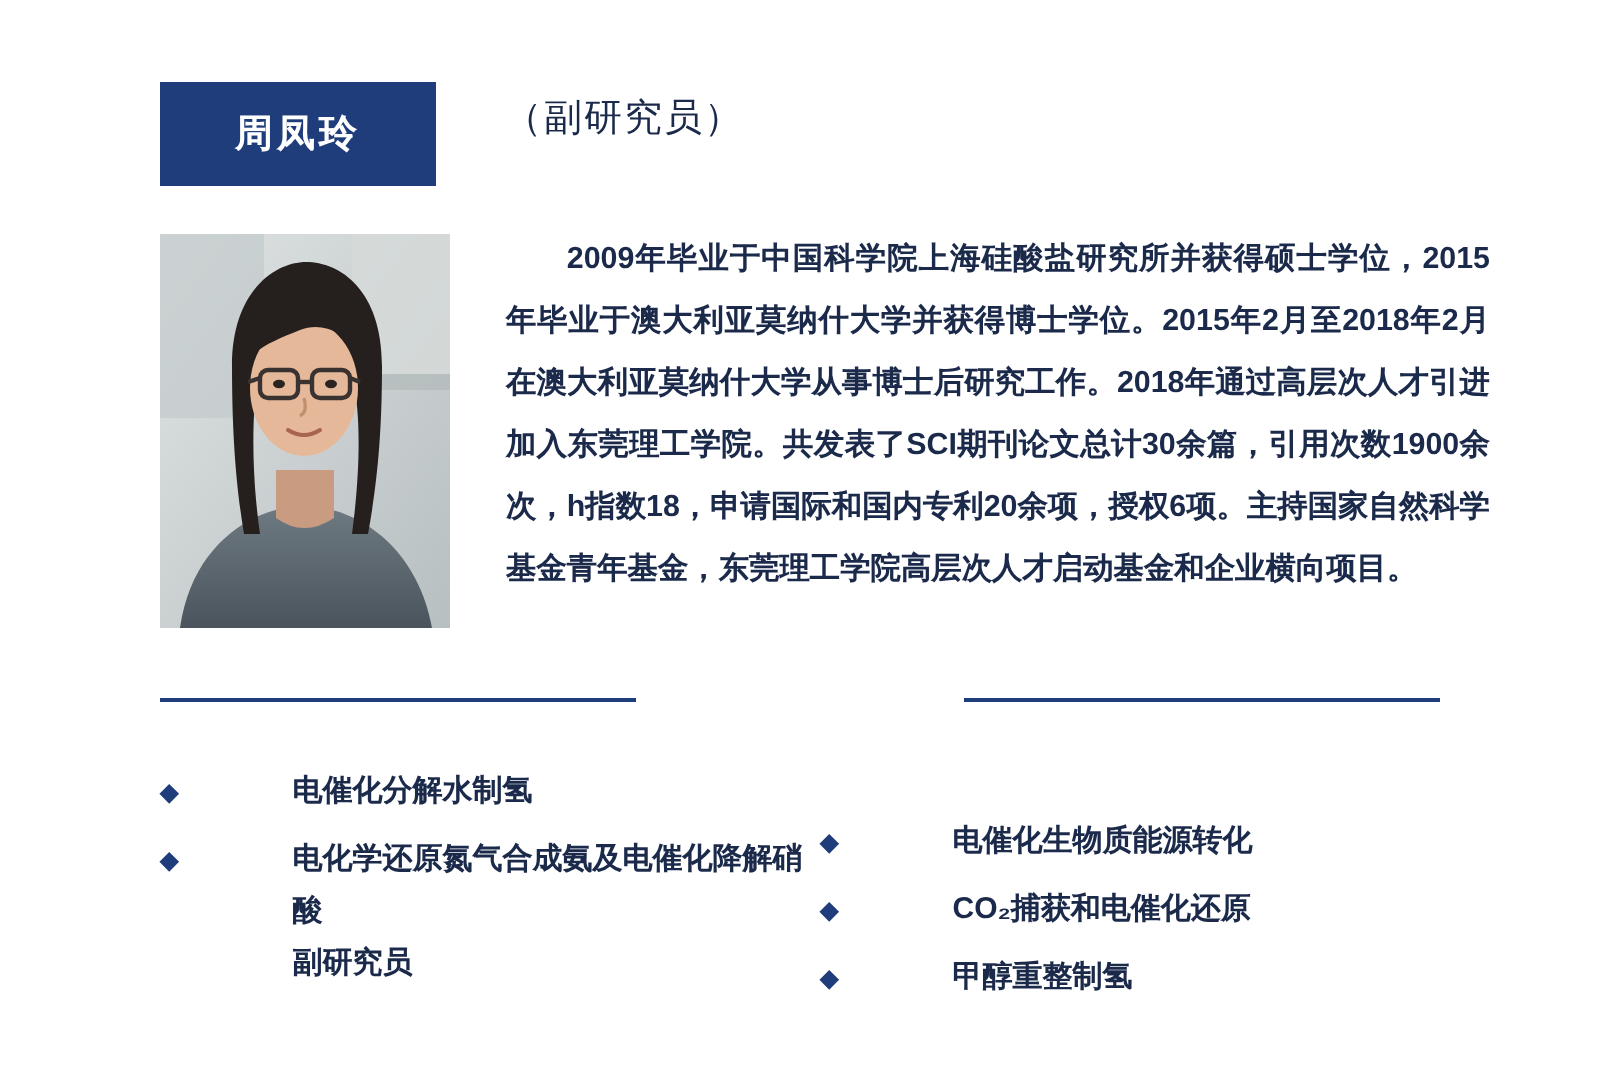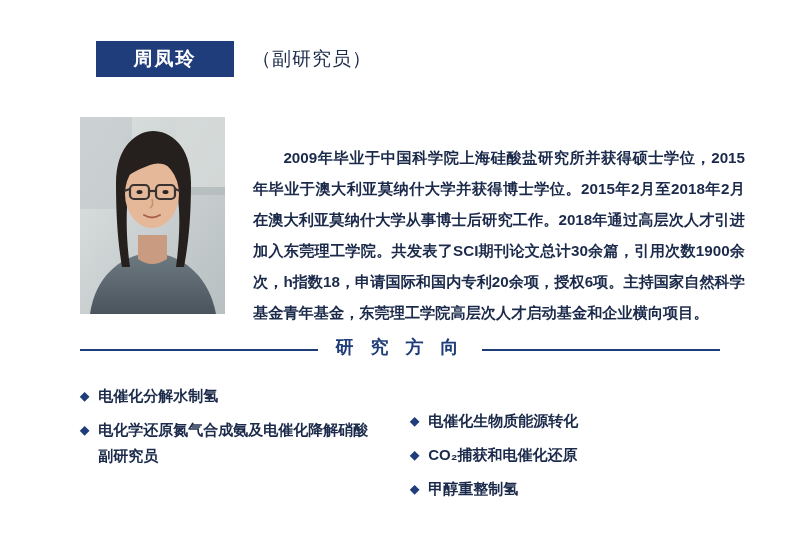--- a/index.html
+++ b/index.html
@@ -20,26 +20,25 @@
     height: 542px;
     background: #ffffff;
   }
 
   
   .name-badge {
     position: absolute;
     left: 80px;
     top: 41px;
     width: 138px;
-    height: 36px;
+    height: 52px;
     background: #1f3d7a;
     display: flex;
     align-items: center;
     justify-content: center;
-    margin-left: 16px;
   }
   .name-badge .name-text {
     color: #ffffff;
     font-size: 19px;
     font-weight: bold;
     letter-spacing: 2px;
   }
   .title-text {
     position: absolute;
     left: 252px;
@@ -67,21 +66,20 @@
     position: absolute;
     left: 253px;
     top: 114px;
     width: 492px;
     font-size: 15.2px;
     line-height: 31px;
     color: #1b2a4a;
     font-weight: bold;
     text-align: justify;
     text-indent: 2em;
-    margin-top: 28px;
   }
 
   
   .section {
     position: absolute;
     left: 80px;
     top: 335px;
     width: 640px;
     height: 28px;
   }
@@ -130,21 +128,21 @@
     color: #1b2a4a;
     line-height: 26px;
   }
   .bullet {
     color: #1f3d7a;
     font-size: 12px;
     line-height: 26px;
     margin-right: 9px;
     flex: 0 0 auto;
   }
-  .item-text { flex: 1 1 auto; }
+  .item-text { flex: 1 1 auto; margin-left: 48px; }
 </style>
 </head>
 <body>
 
 <div class="page">
 
   <div class="name-badge">
     <span class="name-text">周凤玲</span>
   </div>
   <div class="title-text">（副研究员）</div>
@@ -192,21 +190,20 @@
       <path d="M72 82 Q74 89 70 91" stroke="#c1906f" stroke-width="1.6" fill="none"></path>
       <path d="M64 98 Q72 103 80 98" stroke="#a9644f" stroke-width="2" fill="none" stroke-linecap="round"></path>
     </svg>
   </div>
 
   <div class="bio">2009年毕业于中国科学院上海硅酸盐研究所并获得硕士学位，2015年毕业于澳大利亚莫纳什大学并获得博士学位。2015年2月至2018年2月在澳大利亚莫纳什大学从事博士后研究工作。2018年通过高层次人才引进加入东莞理工学院。共发表了SCI期刊论文总计30余篇，引用次数1900余次，h指数18，申请国际和国内专利20余项，授权6项。主持国家自然科学基金青年基金，东莞理工学院高层次人才启动基金和企业横向项目。</div>
 
   <div class="section">
     <div class="line left"></div>
     <div class="line right"></div>
-    <div class="section-title">研 究 方 向</div>
   </div>
 
   <div class="directions">
 
     <div class="col left">
       <div class="item">
         <span class="bullet">◆</span>
         <span class="item-text">电催化分解水制氢</span>
       </div>
       <div class="item">

